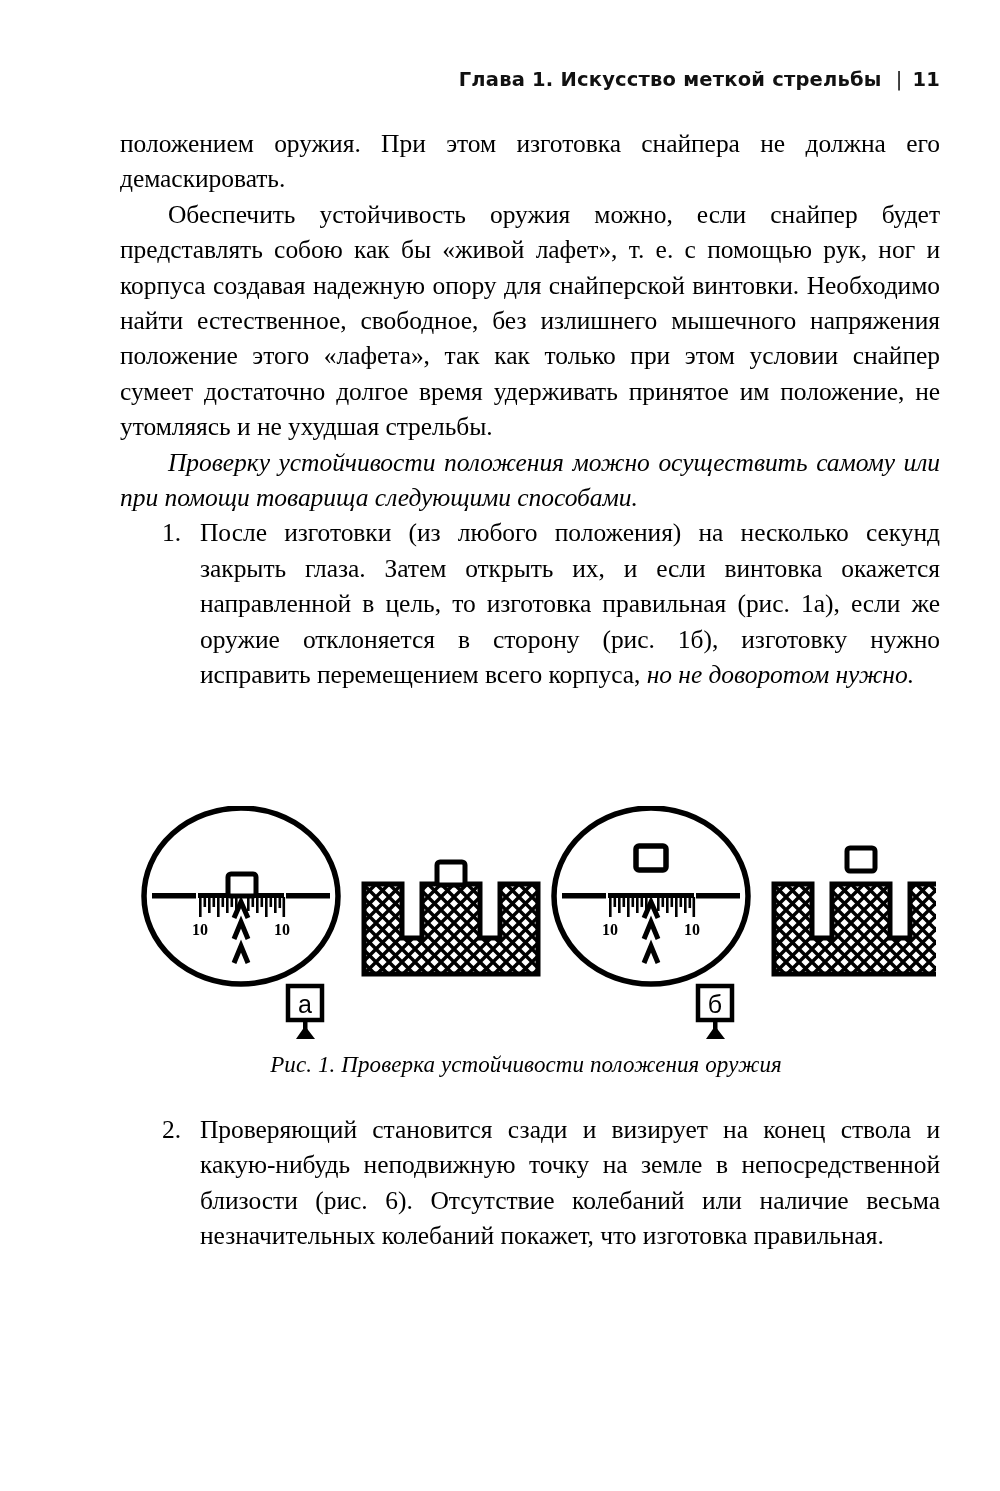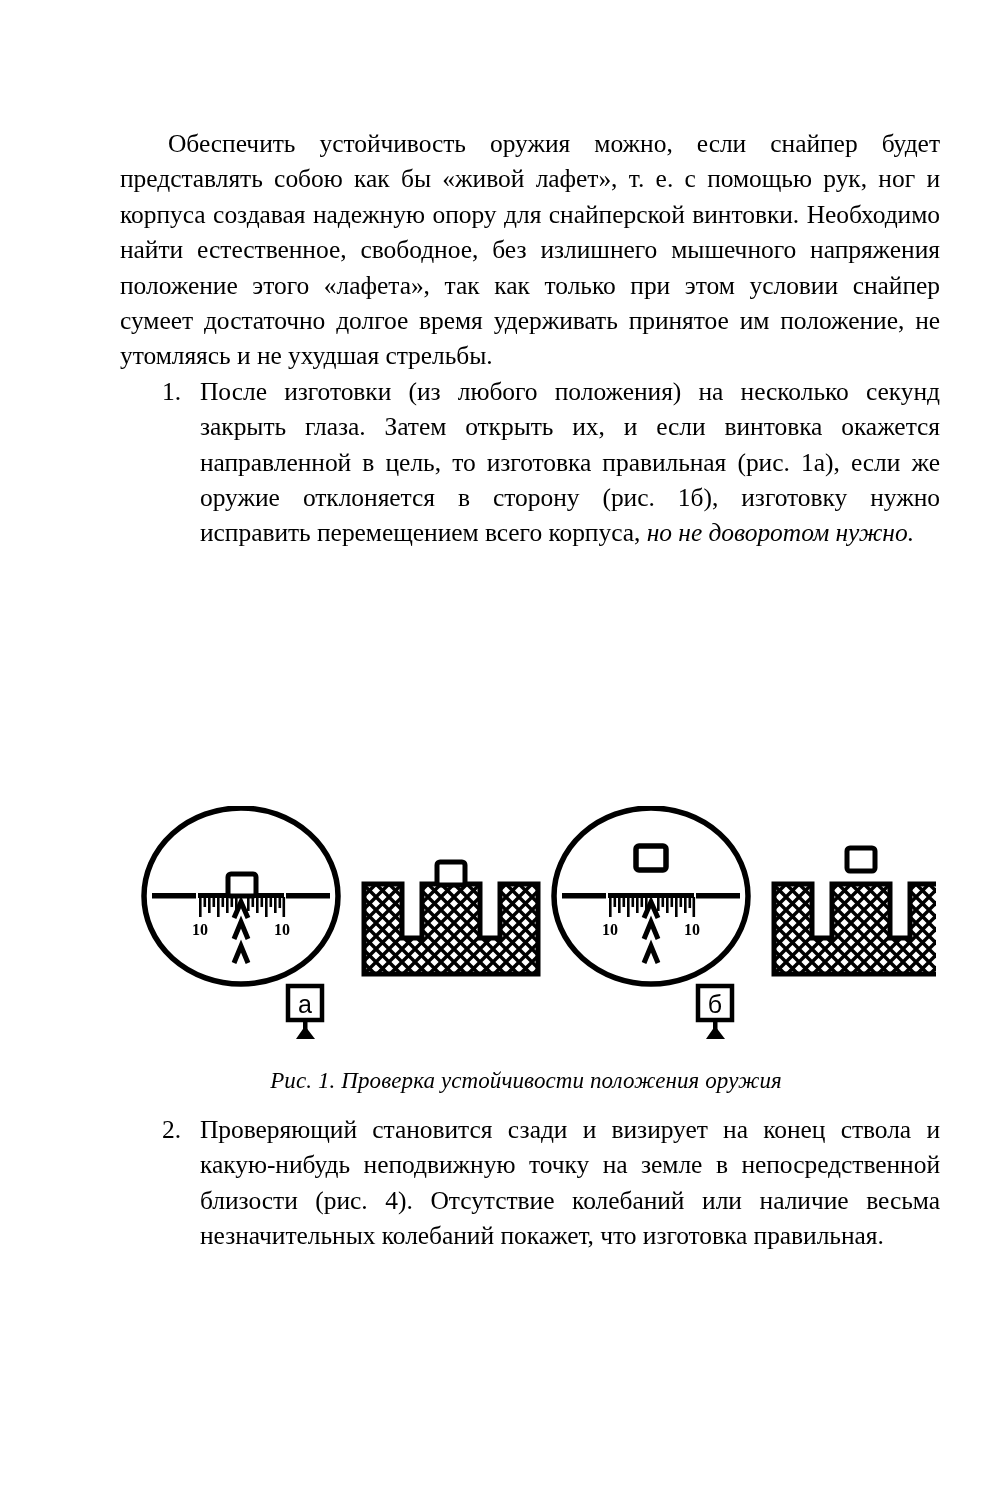--- a/index.html
+++ b/index.html
@@ -94,39 +94,44 @@
     left: 116px;
     top: 806px;
     width: 820px;
     height: 288px;
   }
   .figure-svg-wrap {
     width: 820px;
     height: 240px;
   }
   .figure-caption {
-    margin-top: 20px;
+    margin-top: 4px;
     text-align: center;
     font-style: italic;
     font-size: 23px;
     line-height: 30px;
     letter-spacing: 0.1px;
   }
 </style>
 </head>
 <body>
 
 <div class="page">
 
+  <div class="running-head">
+    <span class="rh-title">Глава 1. Искусство меткой стрельбы</span><span class="rh-sep">|</span><span class="rh-page">11</span>
+  </div>
 
   <div class="text-block">
 
+    <p class="body-par">положением оружия. При этом изготовка снайпера не должна его демаскировать.</p>
 
     <p class="body-par indent">Обеспечить устойчивость оружия можно, если снайпер будет представлять собою как бы «живой лафет», т. е. с помощью рук, ног и корпуса создавая надежную опору для снайперской винтовки. Необходимо найти естественное, свободное, без излишнего мышечного напряжения положение этого «лафета», так как только при этом условии снайпер сумеет достаточно долгое время удерживать принятое им положение, не утомляясь и не ухудшая стрельбы.</p>
 
+    <p class="body-par indent italic">Проверку устойчивости положения можно осуществить самому или при помощи товарища следующими способами.</p>
 
     <ol class="num-list">
       <li>
         <span class="li-num">1.</span><span>После изготовки (из любого положения) на несколько секунд закрыть глаза. Затем открыть их, и если винтовка окажется направленной в цель, то изготовка правильная (рис. 1а), если же оружие отклоняется в сторону (рис. 1б), изготовку нужно исправить перемещением всего корпуса, </span><span class="it">но не доворотом нужно.</span>
       </li>
     </ol>
   </div>
 
   <div class="figure">
     <div class="figure-svg-wrap">
@@ -255,18 +260,18 @@
         </g>
       </svg>
     </div>
 
     <div class="figure-caption">Рис. 1. Проверка устойчивости положения оружия</div>
   </div>
 
   <div class="text-block" style="top: 1112px;">
     <ol class="num-list">
       <li>
-        <span class="li-num">2.</span><span>Проверяющий становится сзади и визирует на конец ствола и какую-нибудь неподвижную точку на земле в непосредственной близости (рис. 4). Отсутствие колебаний или наличие весьма незначительных колебаний покажет, что изготовка правильная.</span>
+        <span class="li-num">2.</span><span>Проверяющий становится сзади и визирует на конец ствола и какую-нибудь неподвижную точку на земле в непосредственной близости (рис. 6). Отсутствие колебаний или наличие весьма незначительных колебаний покажет, что изготовка правильная.</span>
       </li>
     </ol>
   </div>
 
 </div>
 
 </body></html>

